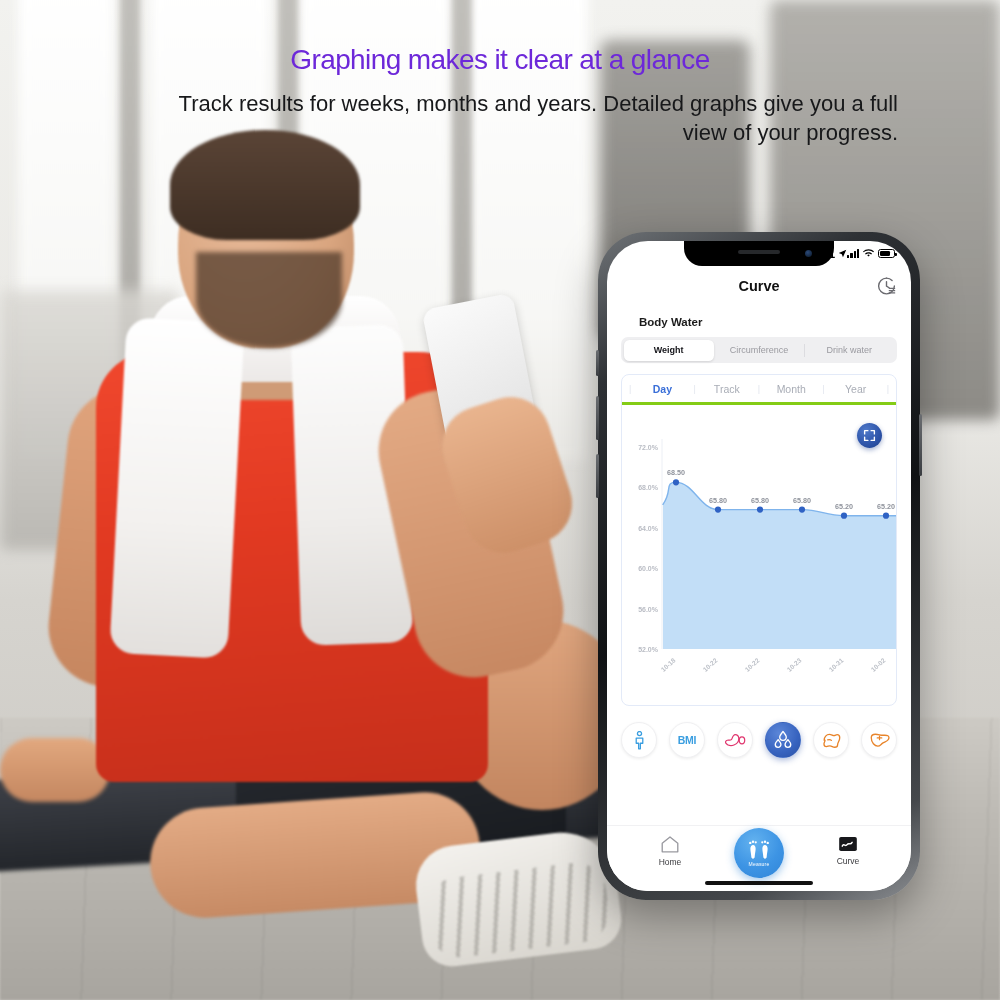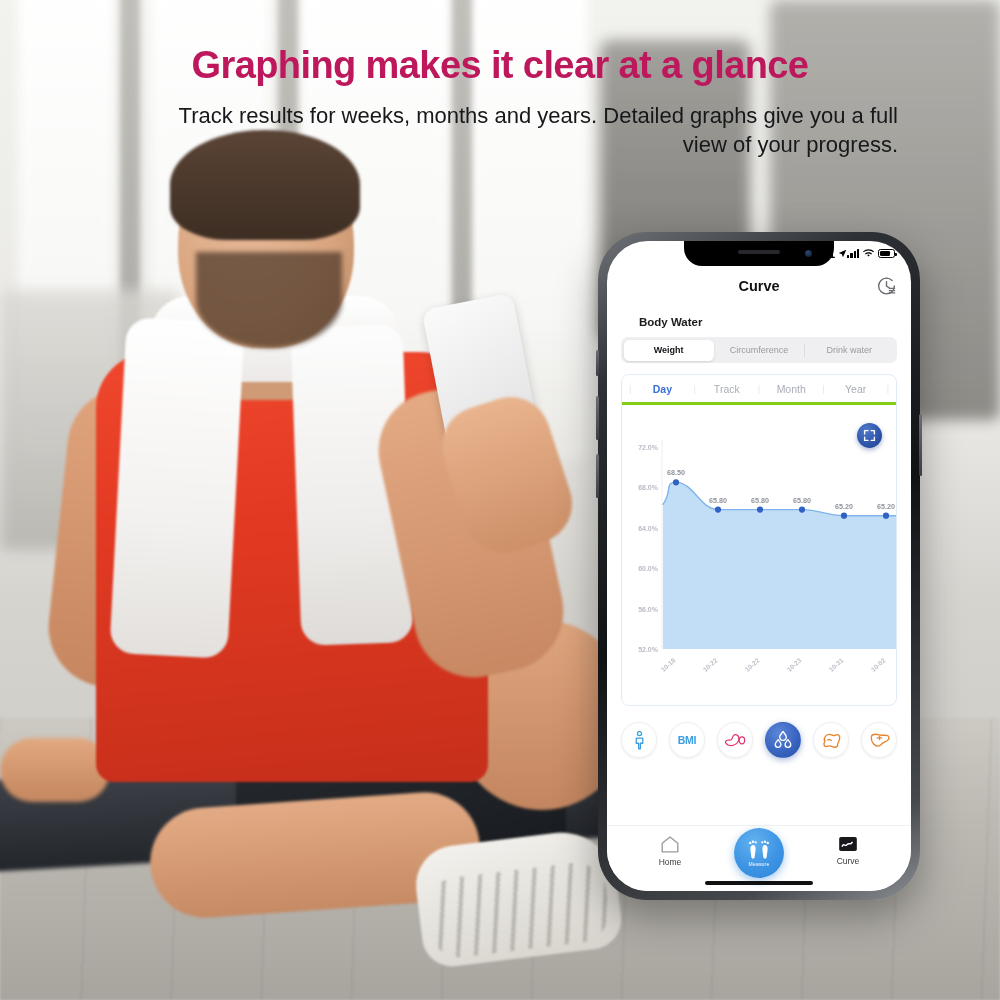--- a/index.html
+++ b/index.html
@@ -163,21 +163,21 @@
       rgba(150,148,142,.55) 0 4px, rgba(0,0,0,0) 4px 18px);
     transform: rotate(-7deg); filter: blur(.8px);
   }
 
   
   .headline-wrap {
     position: absolute; left: 0; right: 0; top: 44px;
     text-align: center; padding: 0 40px;
   }
   .headline {
-    font-size: 38px; font-weight: 700; color: #be185d;
+    font-size: 28px; font-weight: 400; color: #6d28d9;
     letter-spacing: -.6px; line-height: 1.15;
   }
   .subhead {
     margin-top: 13px;
     font-size: 22px; color: #17181a; line-height: 1.32;
     text-align: right; padding-left: 120px; padding-right: 62px;
     font-weight: 400;
   }
 
   

